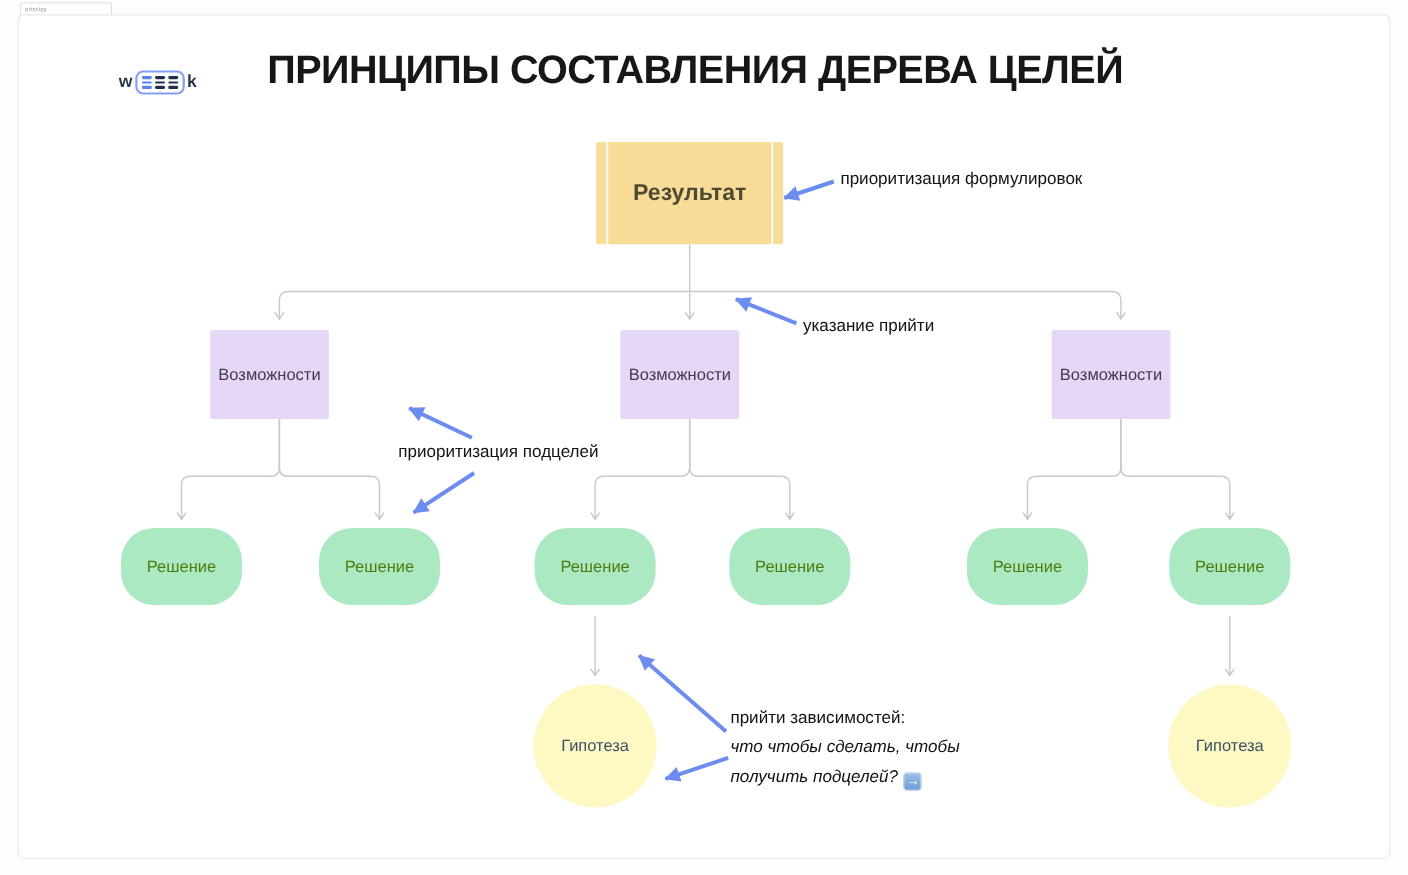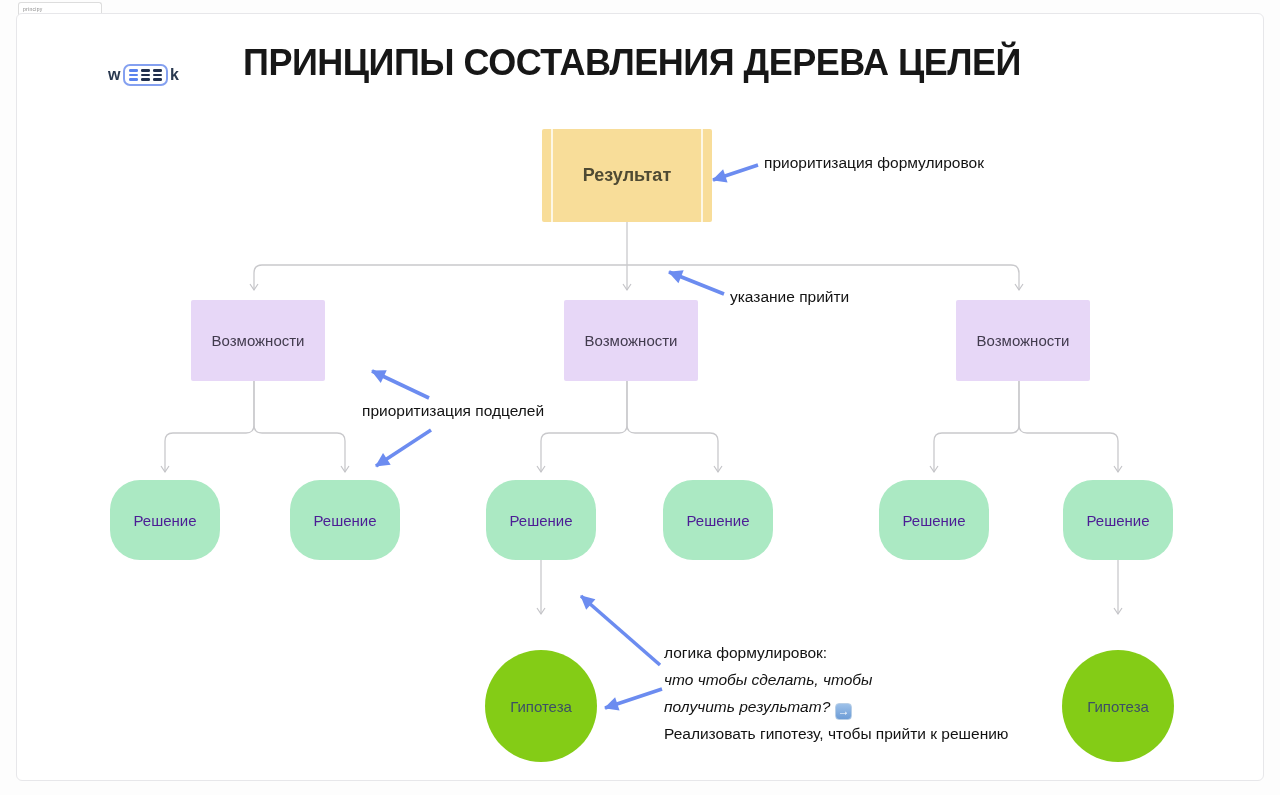--- a/index.html
+++ b/index.html
@@ -27,33 +27,33 @@
 
   .page-title{
     position:absolute; left:0; right:16px; top:28px; text-align:center;
     font-size:36px; font-weight:bold; letter-spacing:-0.5px; color:#171717;
   }
 
   
   .node{ position:absolute; display:flex; align-items:center; justify-content:center; text-align:center; }
   .node-root{
     left:525px; top:115px; width:170px; height:93px; background:#f8dd99; border-radius:2px;
-    font-size:18px; font-weight:bold; color:#4f4a33;
+    font-size:21px; font-weight:bold; color:#4f4a33;
   }
   .node-root .edge-line{ position:absolute; top:0; bottom:0; width:2px; background:rgba(255,255,255,.75); }
   .node-root .edge-line.l{ left:9px; } .node-root .edge-line.r{ right:9px; }
 
-  .node-opp{ width:134px; height:81px; top:286px; background:#e7d7f7; border-radius:2px; font-size:15px; color:#413a4d; }
+  .node-opp{ width:108px; height:81px; top:286px; background:#e7d7f7; border-radius:2px; font-size:15px; color:#413a4d; }
   .opp-0{ left:174px; } .opp-1{ left:547px; } .opp-2{ left:939px; }
 
-  .node-sol{ width:110px; height:80px; top:466px; background:#abe9c3; border-radius:30px; font-size:15px; color:#4c1d95; }
+  .node-sol{ width:110px; height:70px; top:466px; background:#abe9c3; border-radius:30px; font-size:15px; color:#4d7c0f; }
   .sol-0{ left:93px; } .sol-1{ left:273px; } .sol-2{ left:469px; }
   .sol-3{ left:646px; } .sol-4{ left:862px; } .sol-5{ left:1046px; }
 
-  .node-hyp{ width:112px; height:112px; top:636px; background:#84cc16; border-radius:50%; font-size:15px; color:#3c5065; }
+  .node-hyp{ width:112px; height:112px; top:608px; background:#fef9c3; border-radius:50%; font-size:15px; color:#3c5065; }
   .hyp-0{ left:468px; } .hyp-1{ left:1045px; }
 
   
   .overlay{ position:absolute; left:0; top:0; width:1248px; height:768px; pointer-events:none; }
 
   
   .ann{ position:absolute; color:#121212; font-size:15.5px; white-space:nowrap; }
   .ann-conciseness{ left:747px; top:140px; }
   .ann-links{ left:713px; top:274px; }
   .ann-prioritization{ left:345px; top:388px;text-align:center; }
@@ -178,19 +178,18 @@
       <path d="M643,651 L564,582" marker-end="url(#barr)"></path>
       <path d="M645,675 L588,694" marker-end="url(#barr)"></path>
     </g>
   </svg>
 
   <div class="ann ann-conciseness">приоритизация формулировок</div>
   <div class="ann ann-links">указание прийти</div>
   <div class="ann ann-prioritization">приоритизация подцелей</div>
 
   <div class="ann ann-logic">
-    <div>логика формулировок:</div>
+    <div>прийти зависимостей:</div>
     <div class="it">что чтобы сделать, чтобы</div>
-    <div class="it"><span>получить результат?</span><span class="arrow-emoji">→</span></div>
-    <div>Реализовать гипотезу, чтобы прийти к решению</div>
+    <div class="it"><span>получить подцелей?</span><span class="arrow-emoji">→</span></div>
   </div>
 
 </div>
 
 </body></html>

